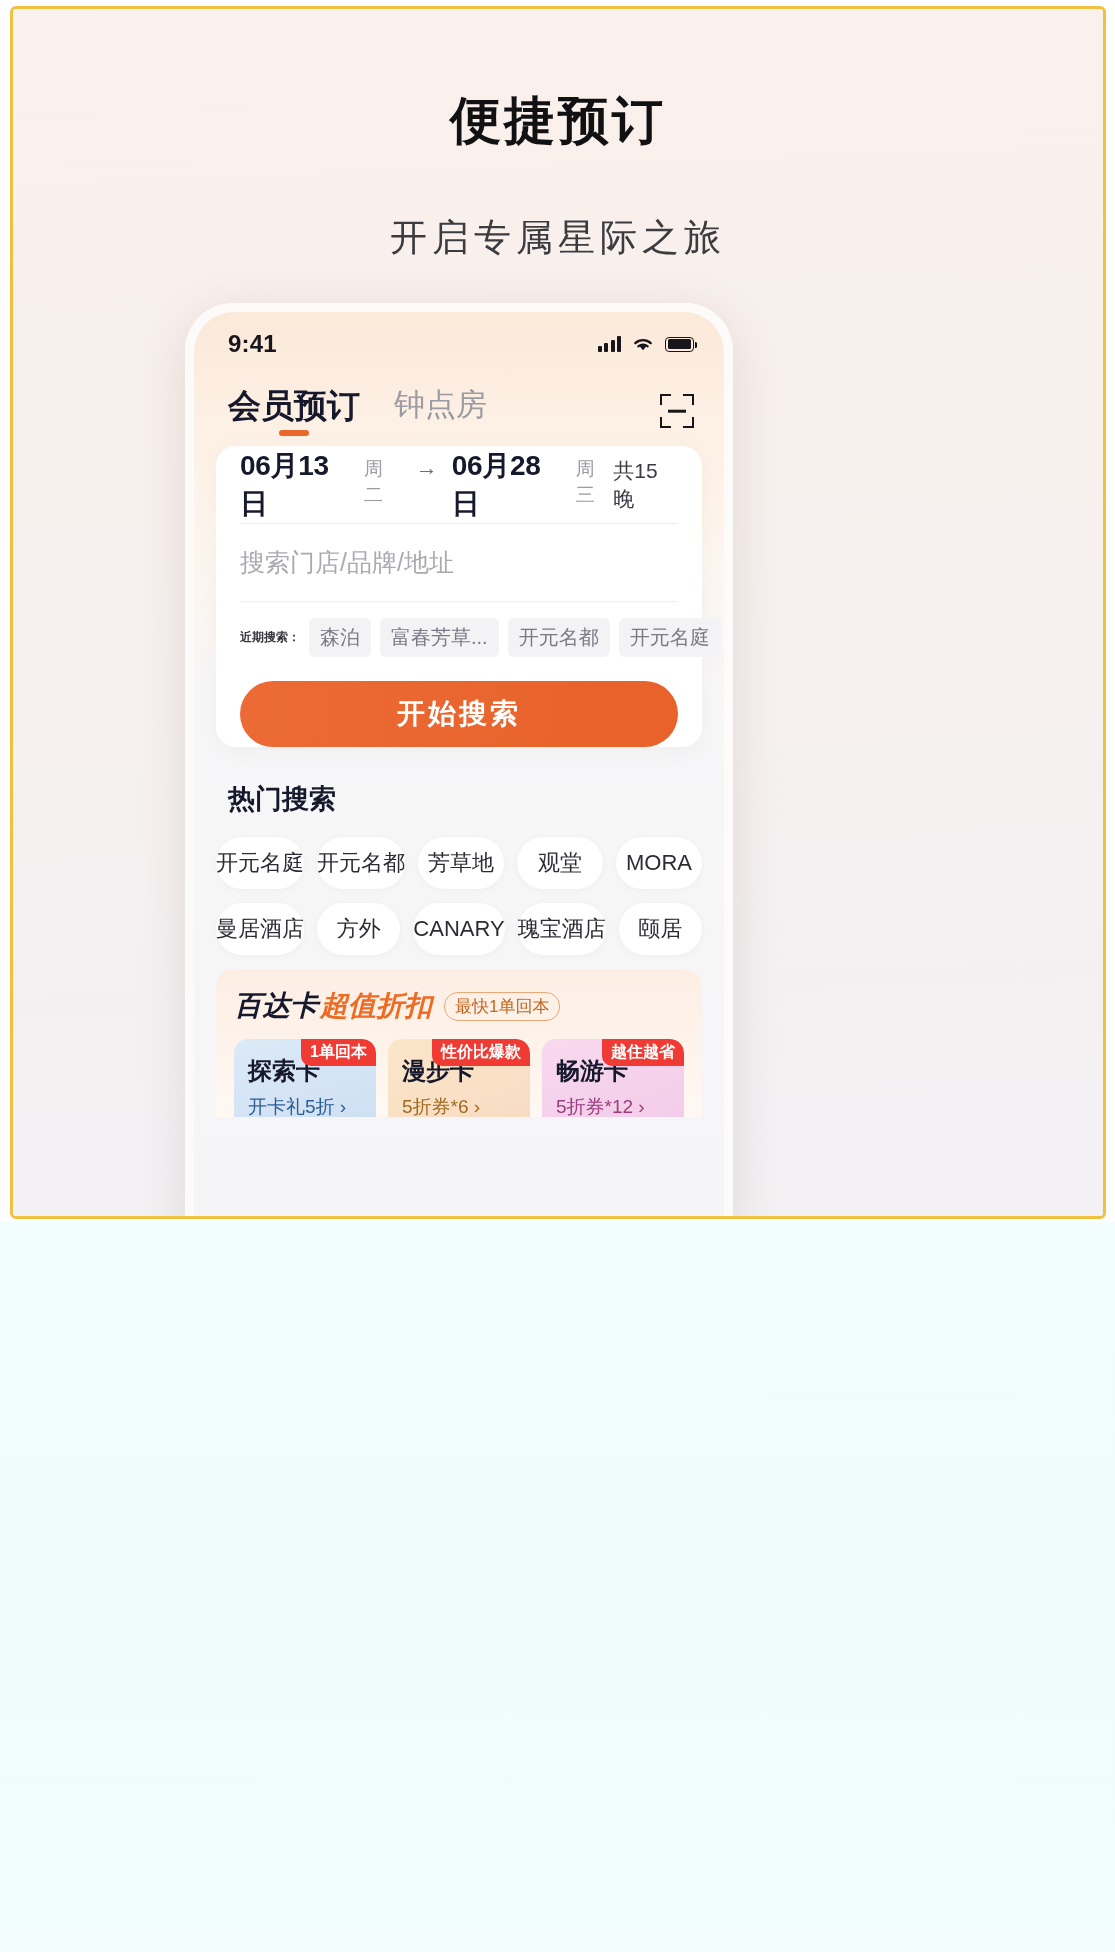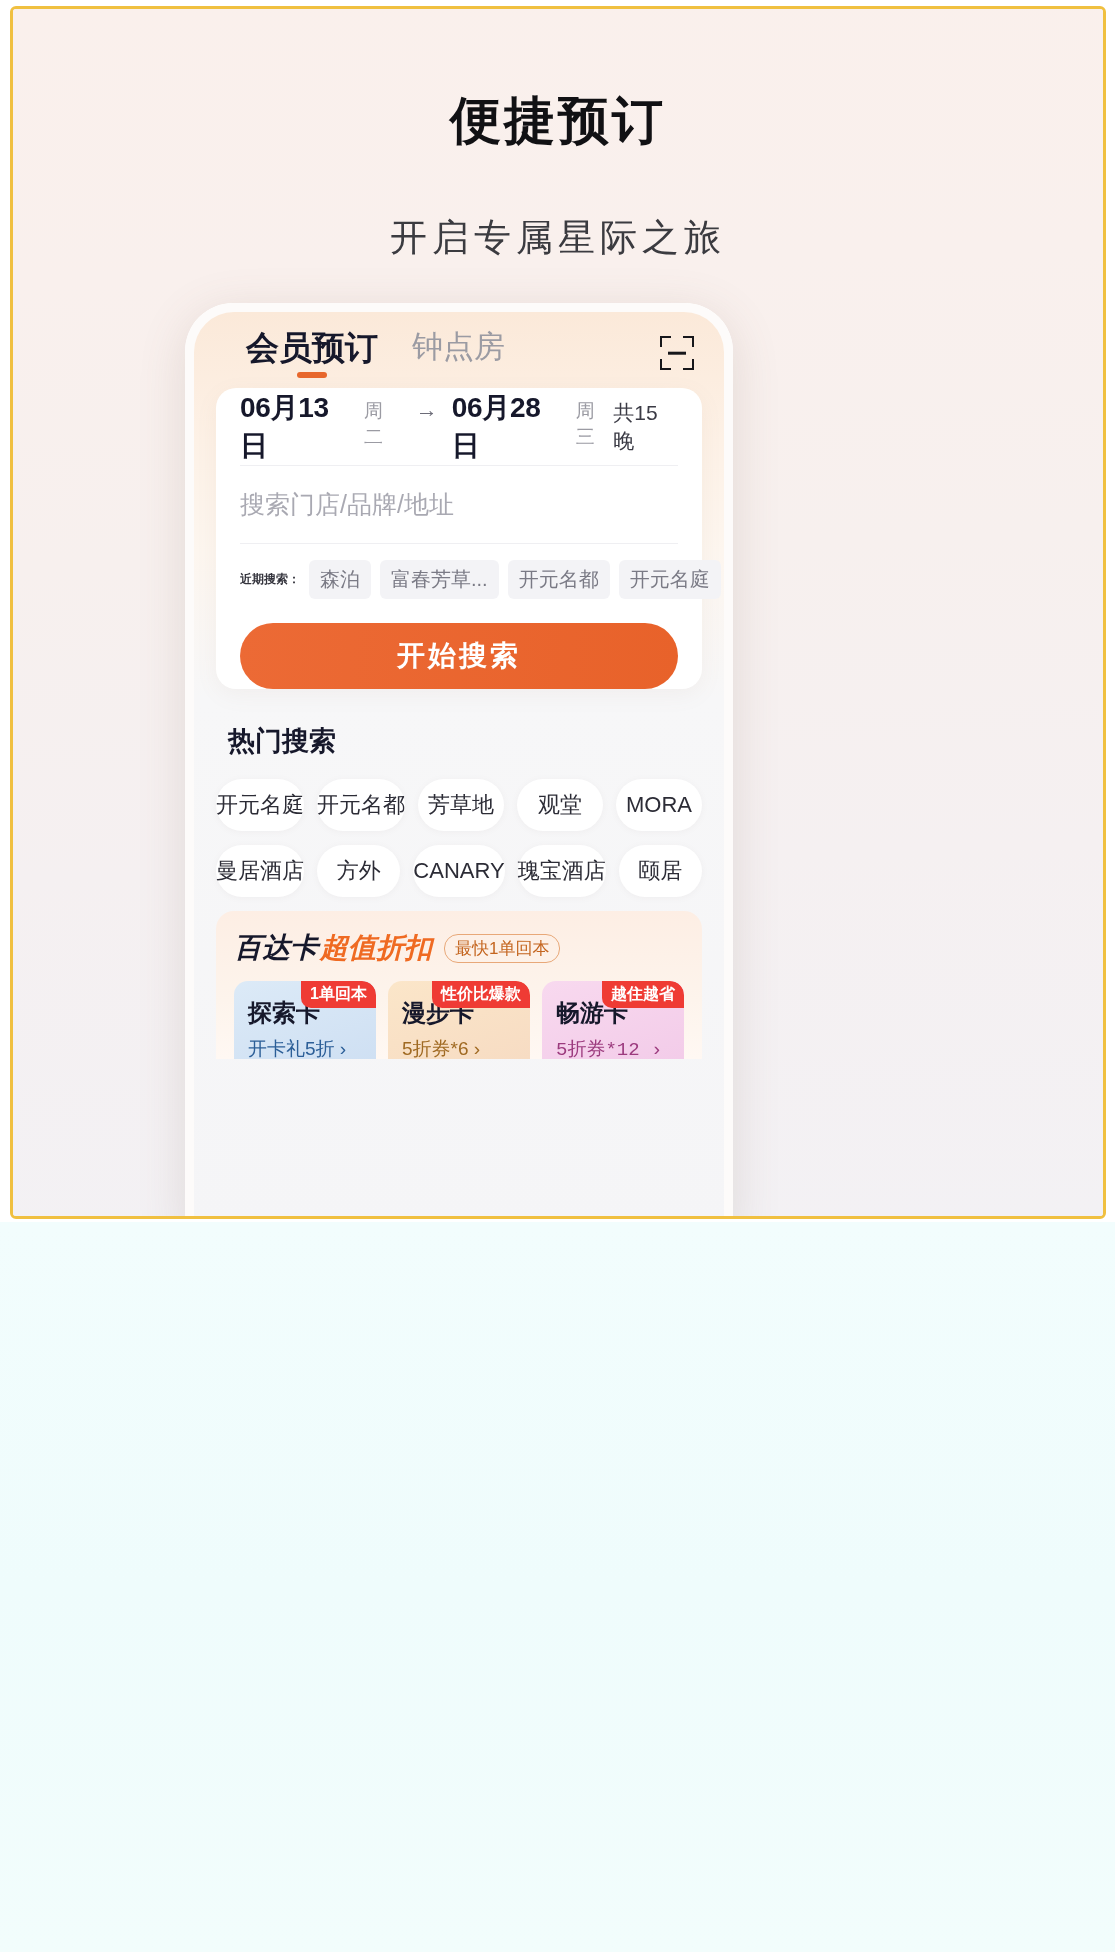--- a/index.html
+++ b/index.html
@@ -131,21 +131,21 @@
     width: 2.4px; height: 6px;
     background: #17171b;
     border-radius: 0 1.5px 1.5px 0;
   }
   .battery i { display: block; width: 100%; height: 100%; background: #17171b; border-radius: 1.5px; }
 
   
   .tabbar {
     display: flex;
     align-items: flex-start;
-    padding: 18px 30px 0 52px;
+    padding: 18px 30px 0 34px;
     position: relative;
   }
   .tab {
     position: relative;
     margin-right: 34px;
     padding-bottom: 16px;
   }
   .tab-label { font-size: 31px; color: #9b9ba3; font-weight: 500; line-height: 1.1; display: block; }
   .tab.active .tab-label { color: #16182b; font-weight: 700; font-size: 33px; }
   .tab.active::after {
@@ -291,21 +291,21 @@
   .pcard {
     flex: 1;
     border-radius: 14px 14px 0 0;
     padding: 16px 14px 13px 14px;
     position: relative;
     height: 78px;
     overflow: hidden;
   }
   .pcard.c1 { background: linear-gradient(160deg,#dceaf7 0%, #cfe0f3 100%); }
   .pcard.c2 { background: linear-gradient(160deg,#fbe6c9 0%, #f7dcc3 100%); }
-  .pcard.c3 { background: linear-gradient(160deg,#f8d9ef 0%, #f3cce9 100%); font-family: Liberation Mono, monospace; }
+  .pcard.c3 { background: linear-gradient(160deg,#f8d9ef 0%, #f3cce9 100%); }
   .pcard-tag {
     position: absolute;
     top: 0; right: 0;
     background: #ef3b34;
     color: #fff;
     font-size: 16px;
     font-weight: 700;
     padding: 3px 9px;
     border-radius: 0 14px 0 10px;
     white-space: nowrap;
@@ -330,20 +330,39 @@
 <div class="poster-frame">
   <div class="poster-inner">
 
     <div class="headline">便捷预订</div>
     <div class="subhead">开启专属星际之旅</div>
 
     <div class="phone">
       <div class="phone-bezel">
         <div class="phone-screen">
 
+          <div class="statusbar">
+            <div class="status-time">9:41</div>
+            <div class="status-icons">
+              <div class="sig-bars">
+                  <i></i>
+                  <i></i>
+                  <i></i>
+                  <i></i>
+                </div>
+              <svg width="24" height="18" viewBox="0 0 24 18">
+                <path d="M12 15.2 L15.4 11.3 A5.1 5.1 0 0 0 8.6 11.3 Z" fill="#17171b"></path>
+                <path d="M4.3 8.1 A11.5 11.5 0 0 1 19.7 8.1" stroke="#17171b" stroke-width="2.4" fill="none" stroke-linecap="round"></path>
+                <path d="M7.3 11.3 A7.2 7.2 0 0 1 16.7 11.3" stroke="#17171b" stroke-width="2.2" fill="none" stroke-linecap="round"></path>
+              </svg>
+              <div class="battery">
+                  <i></i>
+                </div>
+            </div>
+          </div>
 
           <div class="tabbar">
             <div class="tab active">
               <span class="tab-label">会员预订</span>
             </div>
             <div class="tab">
               <span class="tab-label">钟点房</span>
             </div>
             <div class="scan-icon">
               <span></span>

